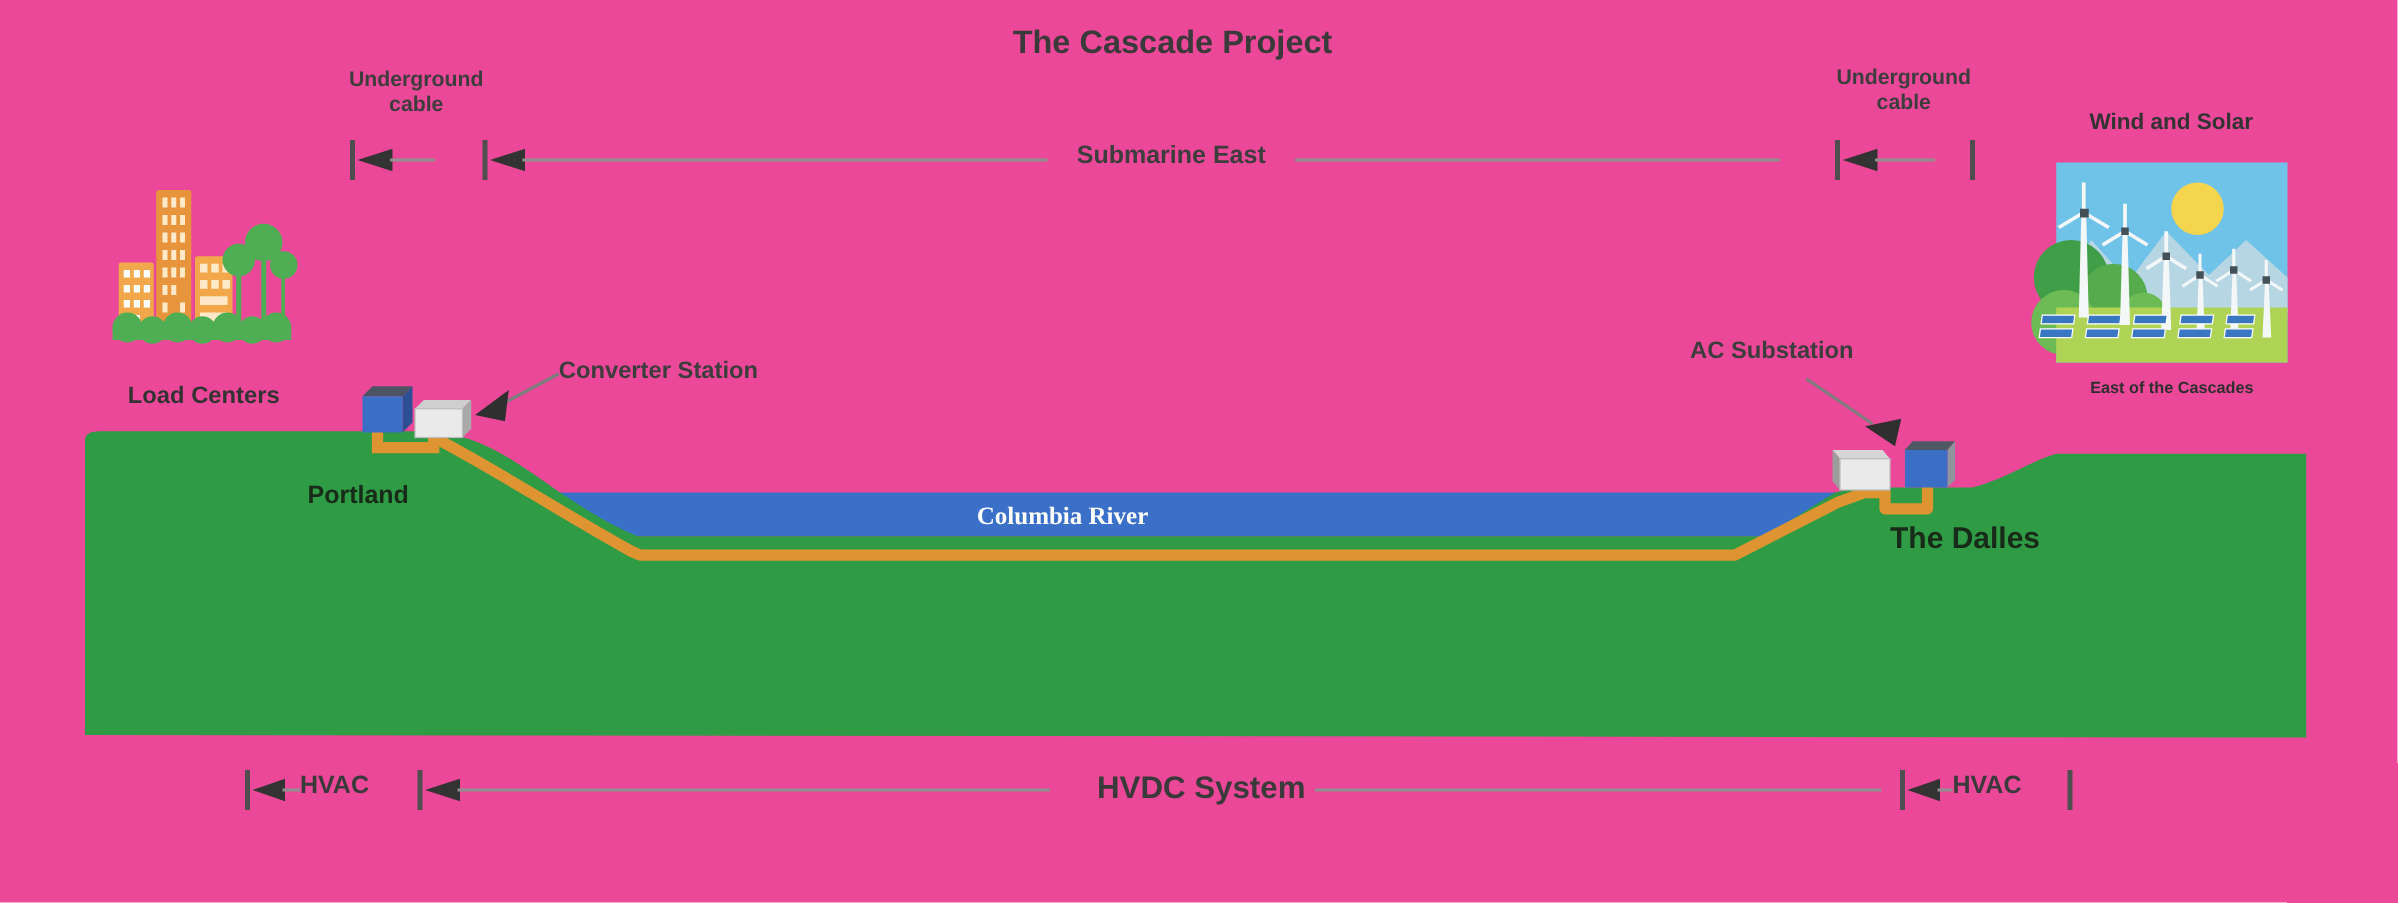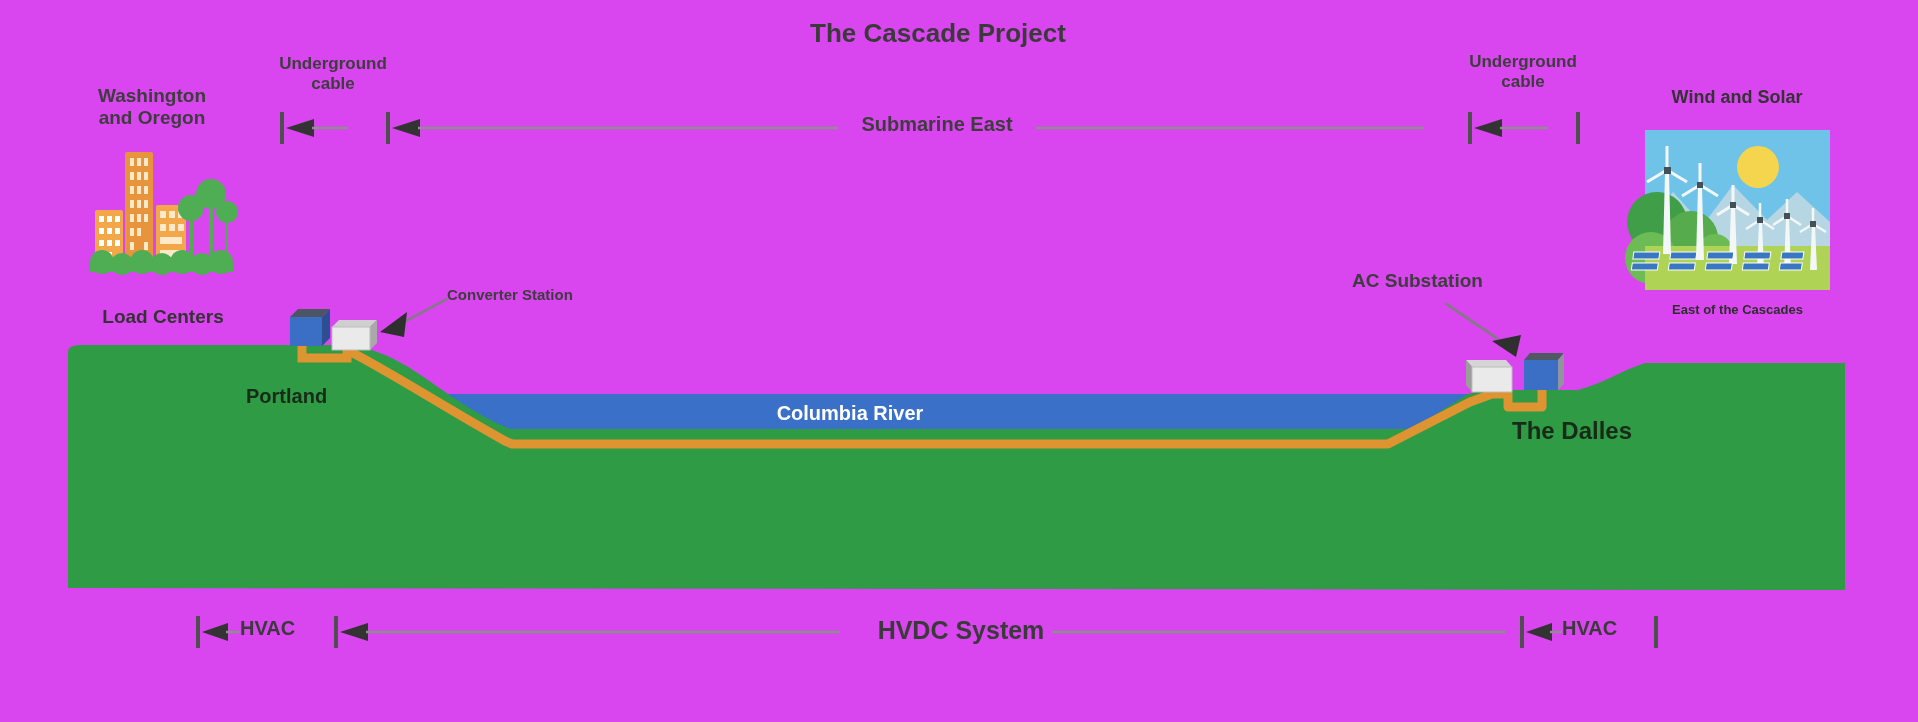--- a/index.html
+++ b/index.html
@@ -1,35 +1,35 @@
 <!DOCTYPE html>
 <html><head>
 <meta charset="utf-8">
 <style>
   html,body{margin:0;padding:0;background:#ffffff;}
   #stage{
-    position:relative;width:1918px;height:722px;background:#d946ef;overflow:hidden;
+    position:relative;width:1918px;height:722px;background:#ec4899;overflow:hidden;
     font-family:"Liberation Sans", sans-serif;
   }
   #scene-svg{position:absolute;left:0;top:0;}
   .lbl{position:absolute;font-weight:bold;color:#3d3d3d;white-space:pre-line;line-height:1.18;}
   .center{text-align:center;}
   .on-green{color:#182a18;}
   #title{left:738px;top:18px;width:400px;font-size:26px;color:#3a3a3a;}
   #region-left{left:72px;top:85px;width:160px;font-size:19px;}
   #load-centers{left:63px;top:282px;width:200px;font-size:19px;color:#333333;margin-top:24px;}
   #ug-left{left:253px;top:54px;width:160px;font-size:17px;}
   #submarine{left:842px;top:113px;width:190px;font-size:20px;}
   #ug-right{left:1443px;top:52px;width:160px;font-size:17px;}
   #wind-solar{left:1637px;top:87px;width:200px;font-size:18px;color:#333333;}
   #east-cascades{left:1630px;top:302px;width:215px;font-size:13px;color:#2e2e2e;}
-  #converter{left:447px;top:286px;font-size:15px;}
+  #converter{left:447px;top:286px;font-size:19px;}
   #ac-sub{left:1352px;top:270px;font-size:19px;}
   #portland{left:246px;top:385px;font-size:20px;}
-  #columbia{left:760px;top:402px;width:180px;font-size:20px;color:#ffffff;}
+  #columbia{left:760px;top:402px;width:180px;font-size:20px;color:#ffffff;font-family:Liberation Serif, serif;}
   #the-dalles{left:1512px;top:417px;font-size:24px;}
   #hvac-l{left:240px;top:617px;font-size:20px;color:#3a3a3a;}
   #hvdc{left:866px;top:616px;width:190px;font-size:25px;color:#3a3a3a;}
   #hvac-r{left:1562px;top:617px;font-size:20px;color:#3a3a3a;}
 </style>
 </head>
 <body>
 
 <div id="stage">
 
@@ -238,22 +238,20 @@
         <rect x="80" y="133" width="26" height="7" transform="skewX(-8)"></rect>
         <rect x="117" y="122" width="26" height="7" transform="skewX(-8)"></rect>
         <rect x="117" y="133" width="26" height="7" transform="skewX(-8)"></rect>
         <rect x="154" y="122" width="22" height="7" transform="skewX(-8)"></rect>
         <rect x="154" y="133" width="22" height="7" transform="skewX(-8)"></rect>
       </g>
     </g>
   </svg>
 
   <div id="title" class="lbl center">The Cascade Project</div>
-  <div id="region-left" class="lbl center">Washington
-and Oregon</div>
   <div id="load-centers" class="lbl center">Load Centers</div>
   <div id="ug-left" class="lbl center">Underground
 cable</div>
   <div id="submarine" class="lbl center">Submarine East</div>
   <div id="ug-right" class="lbl center">Underground
 cable</div>
   <div id="wind-solar" class="lbl center">Wind and Solar</div>
   <div id="east-cascades" class="lbl center">East of the Cascades</div>
   <div id="converter" class="lbl">Converter Station</div>
   <div id="ac-sub" class="lbl">AC Substation</div>

